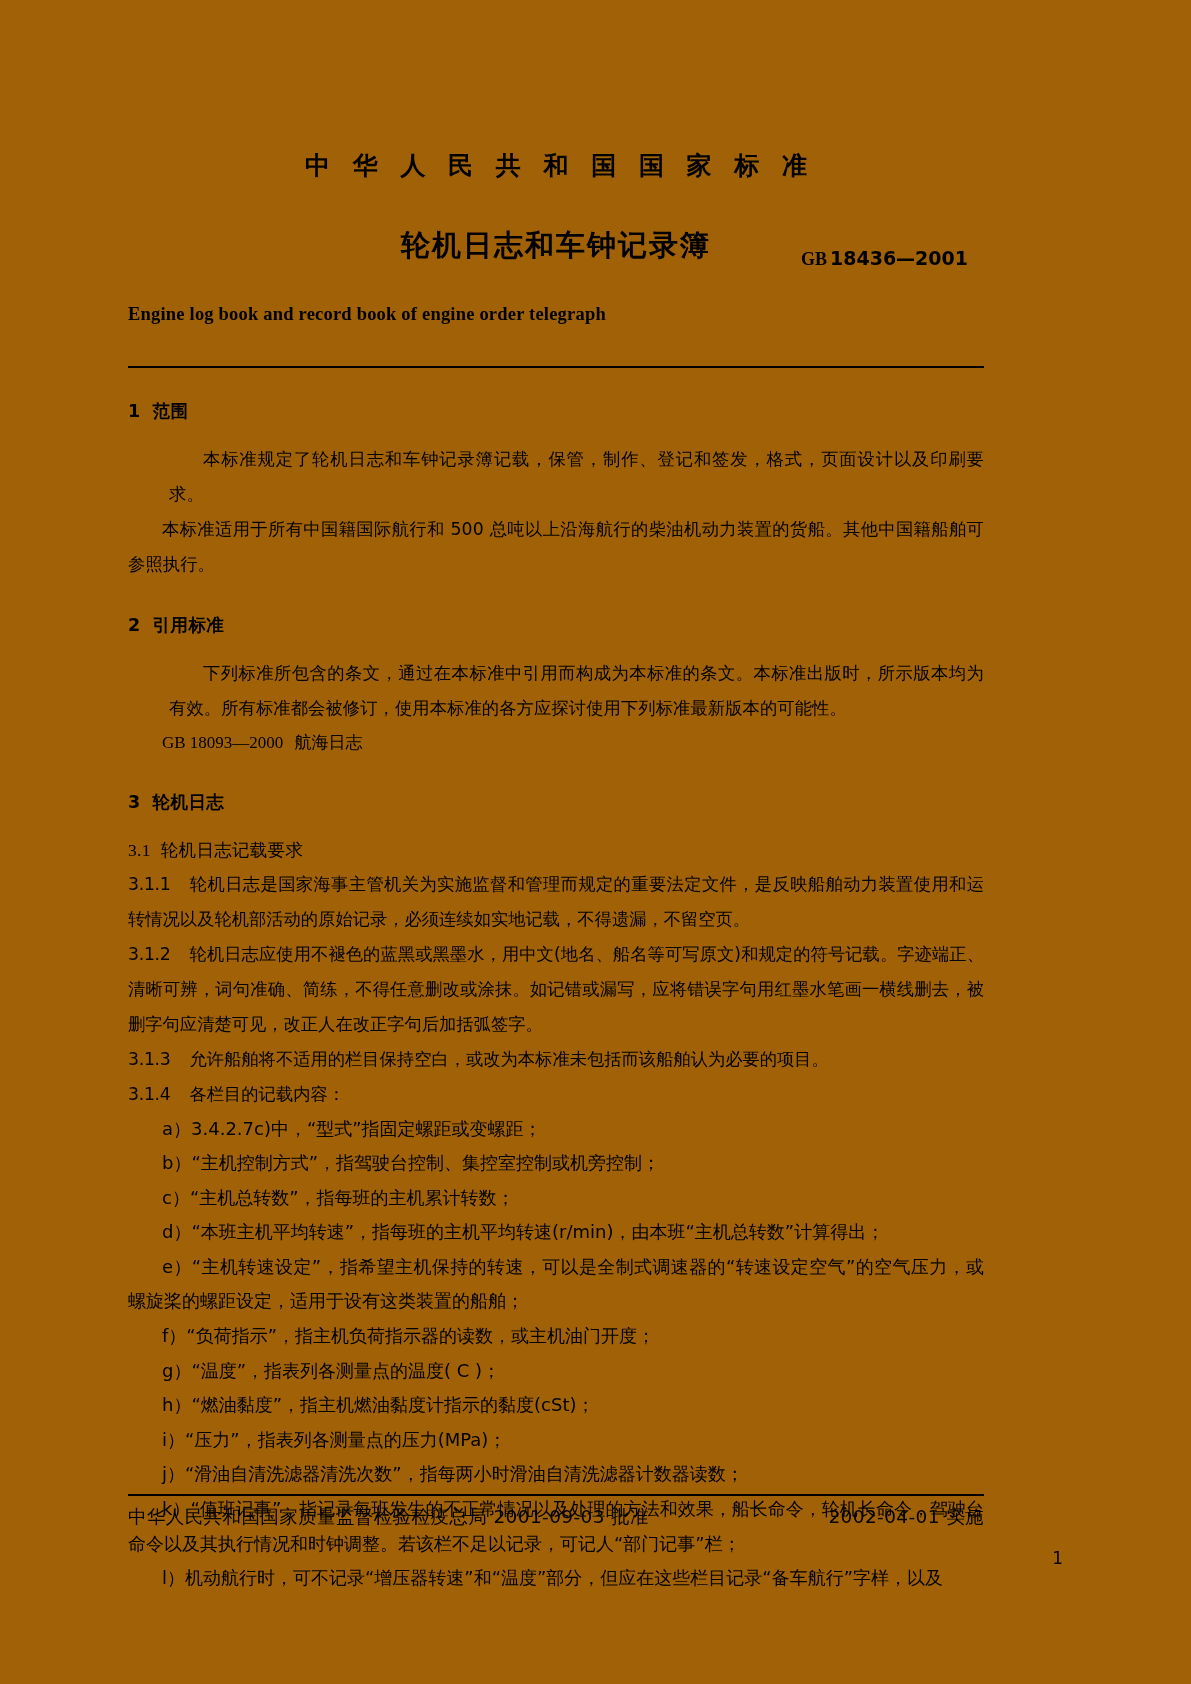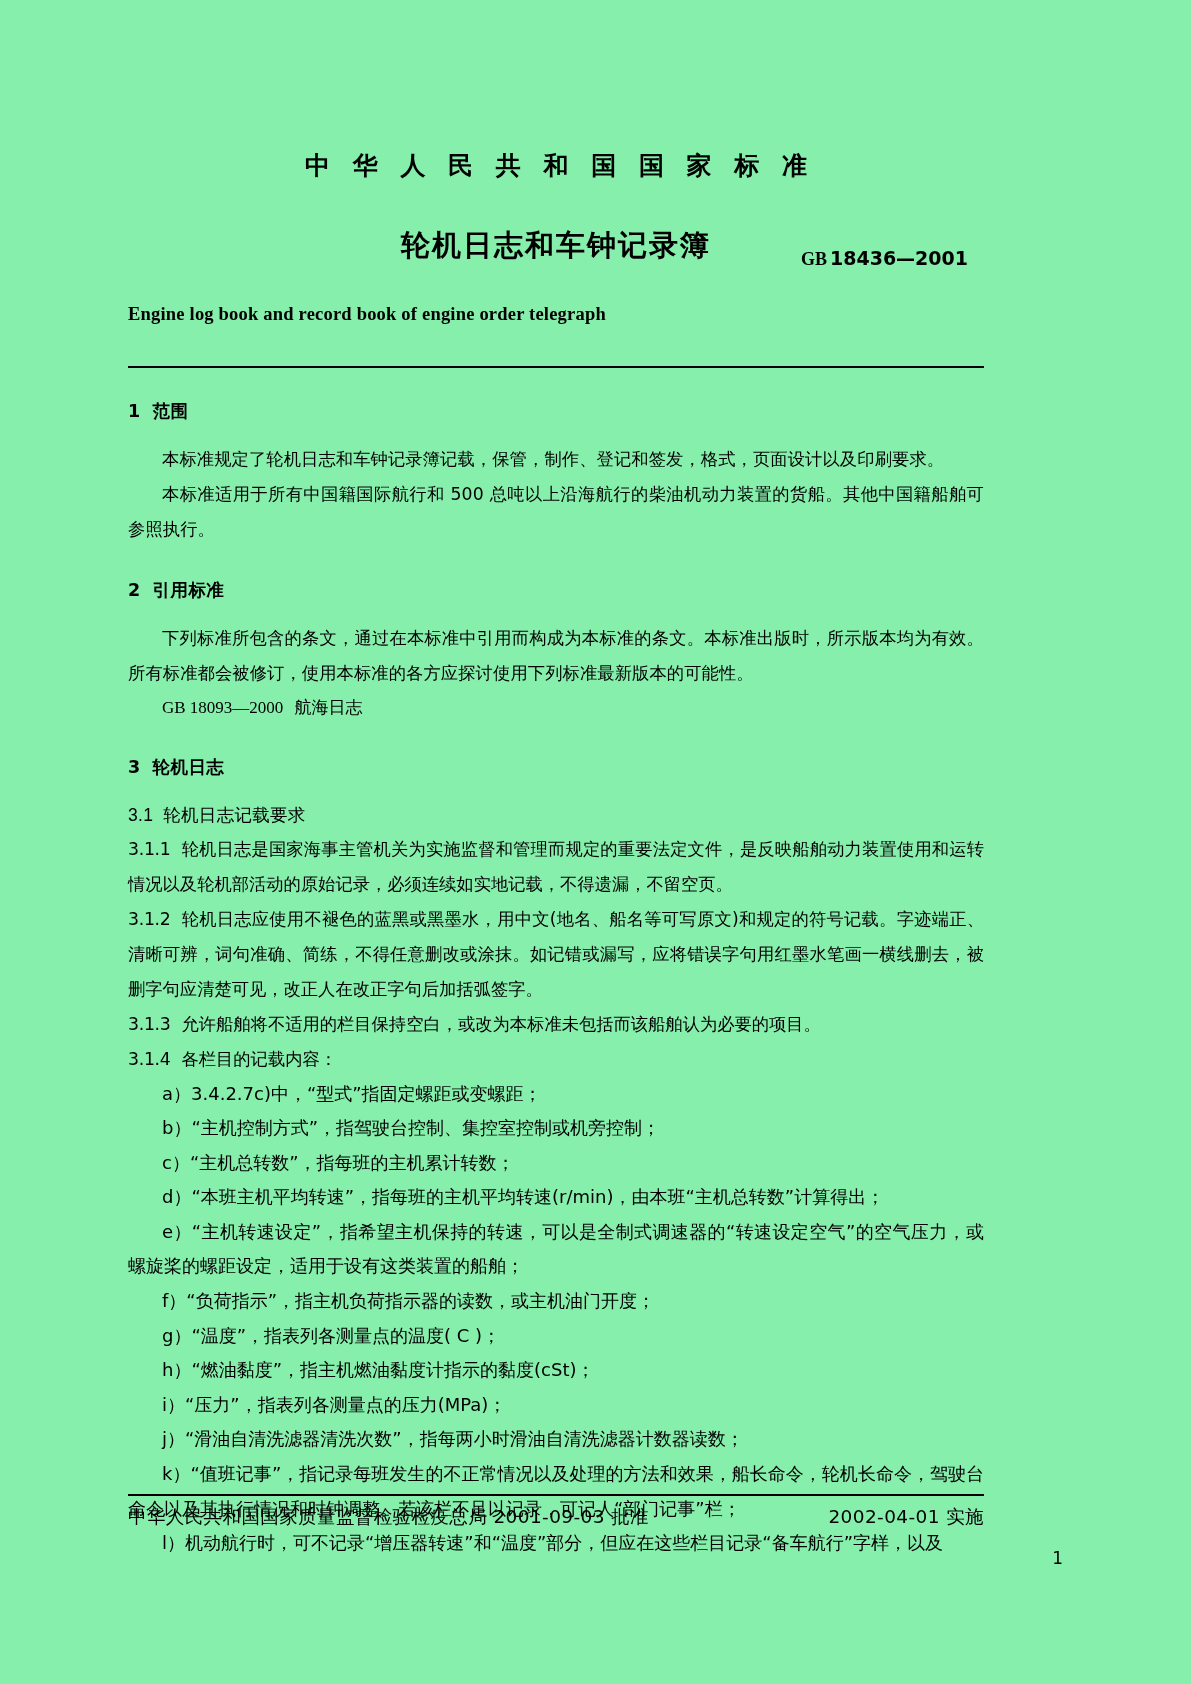--- a/index.html
+++ b/index.html
@@ -9,21 +9,21 @@
   }
   body {
     font-family: "Liberation Serif", "DejaVu Serif", serif;
     color: #000000;
   }
   .page {
     position: relative;
     width: 1191px;
     height: 1684px;
     margin: 0 auto;
-    background: #86efac;
+    background: #a16207;
     box-sizing: border-box;
     overflow: hidden;
   }
   .content {
     position: absolute;
     left: 128px;
     top: 0;
     width: 856px;
   }
 
@@ -89,51 +89,51 @@
     font-family: "DejaVu Sans", sans-serif;
     font-weight: bold;
     font-size: 17.5px;
     margin-top: 31px;
     margin-bottom: 0;
     letter-spacing: 0.4px;
   }
   .clause-h .num { margin-right: 12px; }
 
   .sub-h {
-    font-family: Liberation Sans, sans-serif;
+    font-family: Liberation Serif, serif;
     font-size: 17.5px;
     margin-top: 24px;
     margin-bottom: 0;
     letter-spacing: 0.3px;
   }
   .sub-h .num { margin-right: 10px; }
 
   p.para {
     font-family: "DejaVu Sans", sans-serif;
     font-size: 17.3px;
     line-height: 35px;
     margin: 0;
     text-align: justify;
     text-justify: inter-character;
     letter-spacing: 0.1px;
   }
   p.para.indent { text-indent: 34px; }
-  p.gap-sm { margin-top: 19px; }
+  p.gap-sm { margin-top: 19px; margin-left: 41px; }
   p.gap-xs { margin-top: 5px; }
 
   .numbered {
     font-family: "DejaVu Sans", sans-serif;
     font-size: 17.3px;
     line-height: 35px;
     margin: 0;
     text-align: justify;
     text-justify: inter-character;
   }
   .numbered .num {
-    margin-right: 11px;
+    margin-right: 19px;
     letter-spacing: -0.3px;
   }
 
   .ref-std {
     font-family: "Liberation Serif", "DejaVu Serif", serif;
     font-size: 17px;
     line-height: 33px;
     margin: 0;
     text-indent: 34px;
   }

